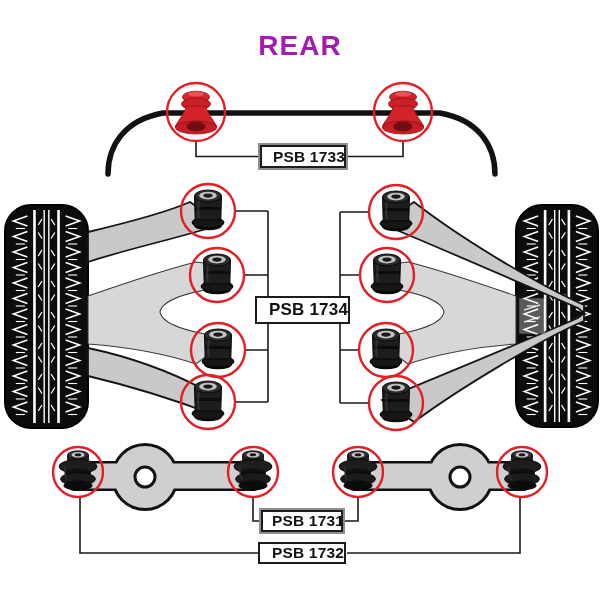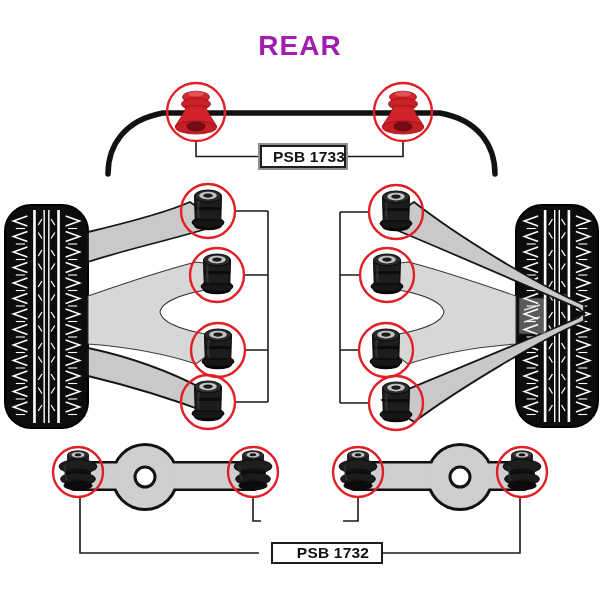--- a/index.html
+++ b/index.html
@@ -315,16 +315,18 @@
     <circle class="marker" cx="78" cy="472" r="25"></circle>
     <circle class="marker" cx="253" cy="472" r="25"></circle>
     <circle class="marker" cx="358" cy="472" r="25"></circle>
     <circle class="marker" cx="522" cy="472" r="25"></circle>
   </svg>
 
   <div class="title">REAR</div>
 
   <div class="plabel shadowed" style="left:260px;top:145px;width:86px;height:23px">PSB 1733</div>
 
-
-
-  <div class="plabel" style="left:271px;top:542px;width:112px;height:22px">PSB 1732</div>
+  <div class="plabel big" style="left:255px;top:296px;width:95px;height:28px">PSB 1734</div>
+
+  <div class="plabel shadowed" style="left:261px;top:510px;width:82px;height:22px">PSB 1731</div>
+
+  <div class="plabel" style="left:258px;top:542px;width:88px;height:22px">PSB 1732</div>
 </div>
 
 </body></html>

